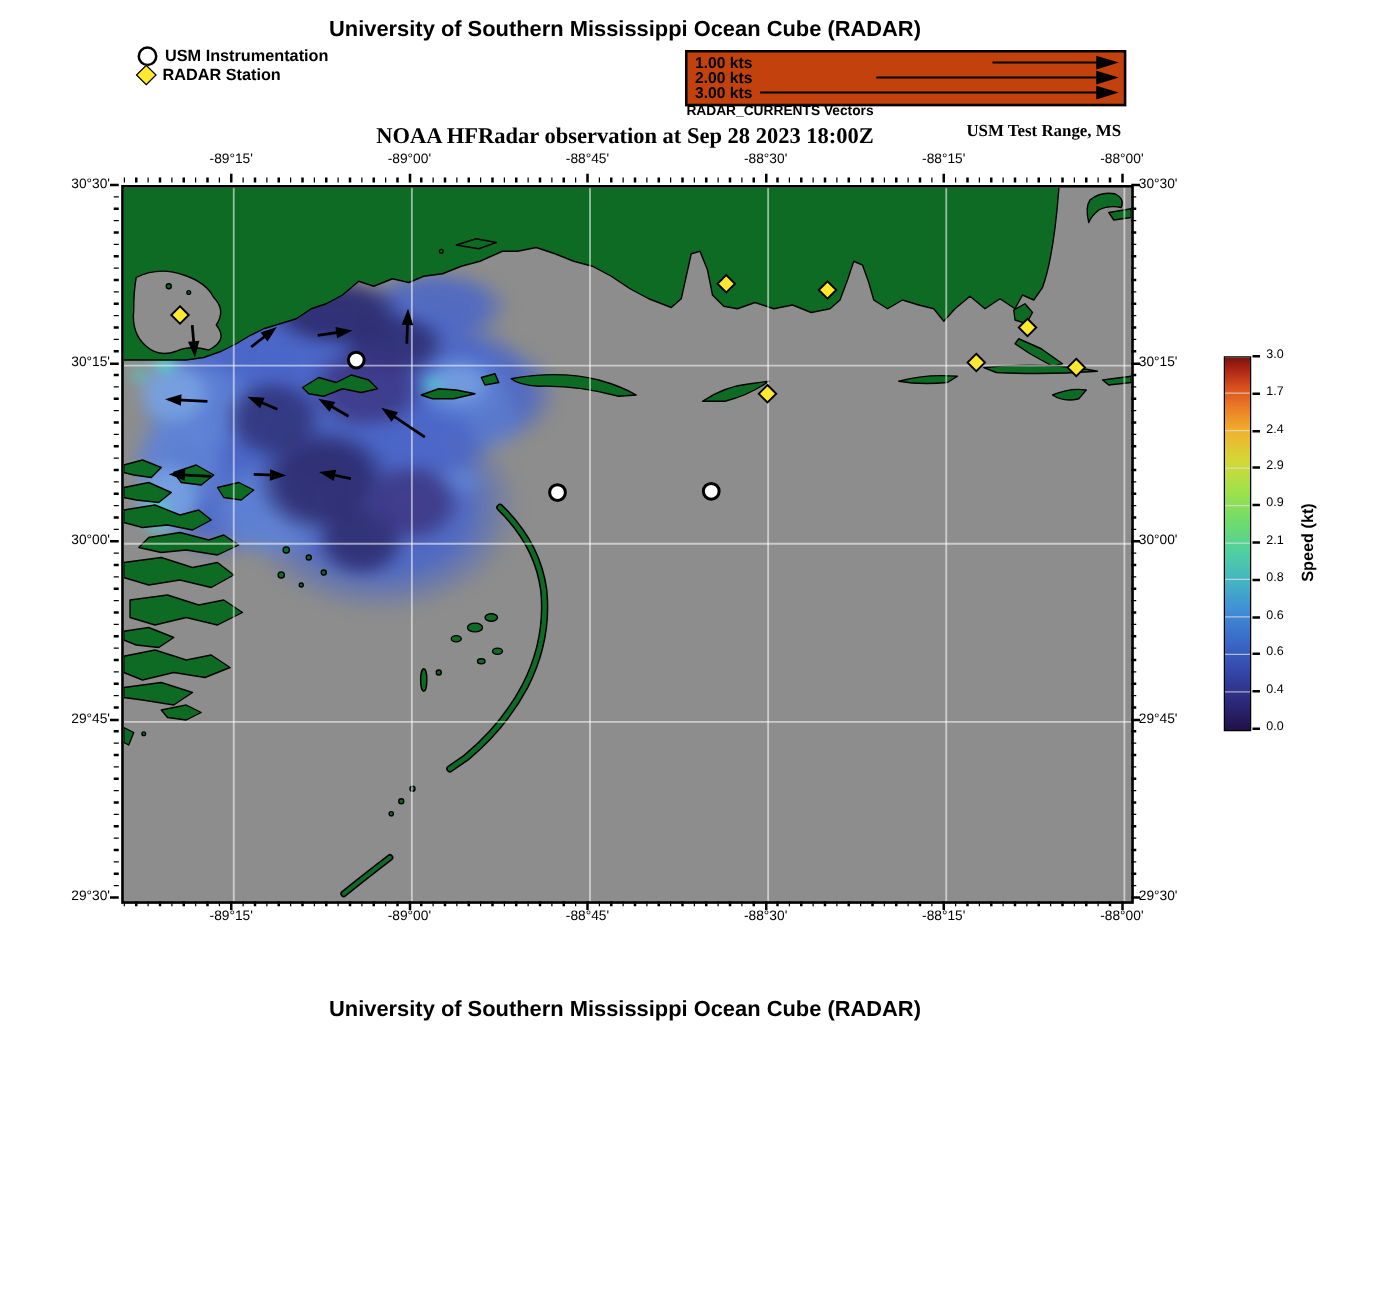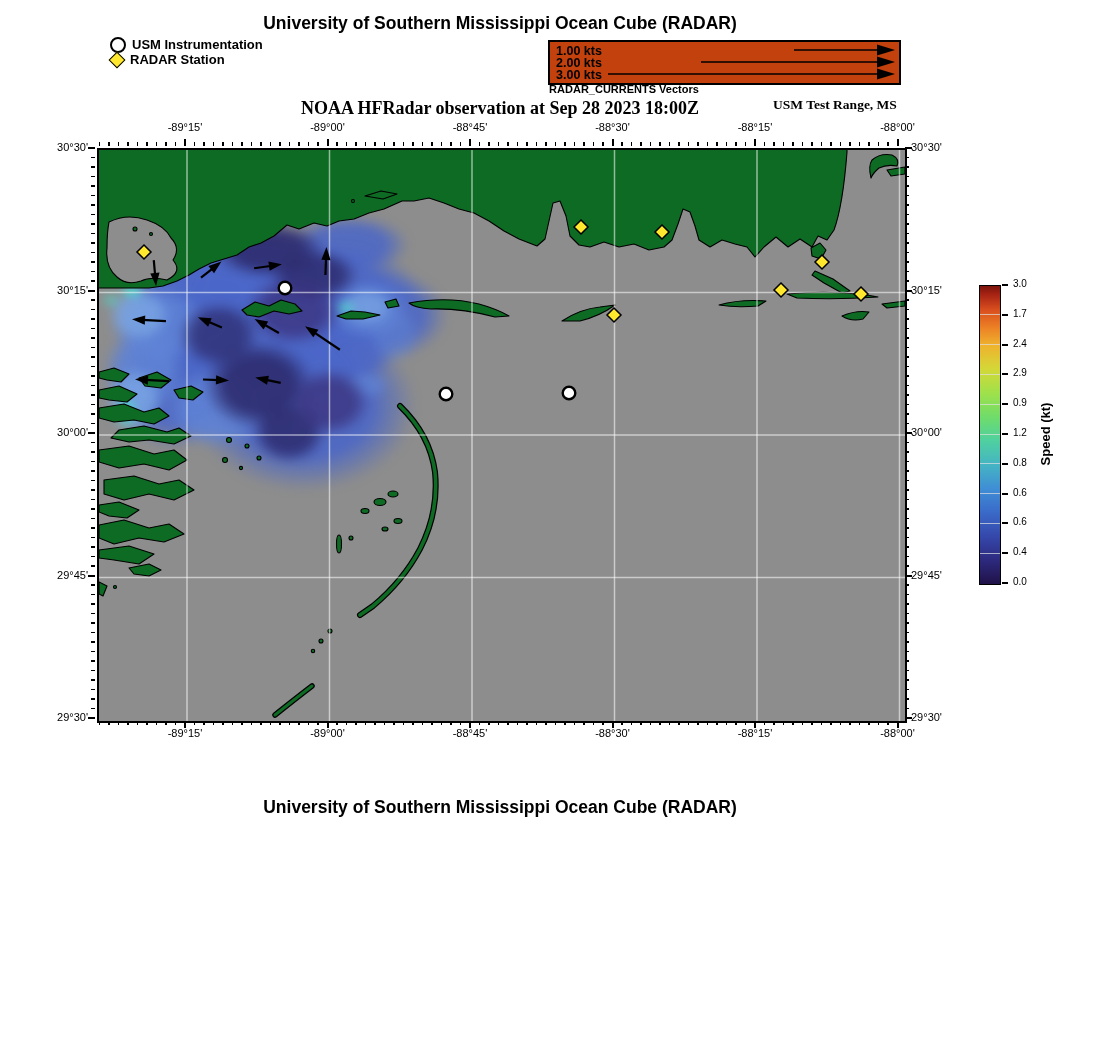--- a/index.html
+++ b/index.html
@@ -558,21 +558,21 @@
     <div style="position: absolute; left: 980px; top: 344.1px; width: 20px; height: 1px; background: rgba(225, 225, 225, 0.7);"></div>
     <div class="cblab" style="position: absolute; left: 1013px; top: 337.6px;">2.4</div>
     <div style="position: absolute; left: 1002px; top: 373.4px; width: 6px; height: 2px; background: rgb(0, 0, 0);"></div>
     <div style="position: absolute; left: 980px; top: 373.9px; width: 20px; height: 1px; background: rgba(225, 225, 225, 0.7);"></div>
     <div class="cblab" style="position: absolute; left: 1013px; top: 367.4px;">2.9</div>
     <div style="position: absolute; left: 1002px; top: 403.2px; width: 6px; height: 2px; background: rgb(0, 0, 0);"></div>
     <div style="position: absolute; left: 980px; top: 403.7px; width: 20px; height: 1px; background: rgba(225, 225, 225, 0.7);"></div>
     <div class="cblab" style="position: absolute; left: 1013px; top: 397.2px;">0.9</div>
     <div style="position: absolute; left: 1002px; top: 433px; width: 6px; height: 2px; background: rgb(0, 0, 0);"></div>
     <div style="position: absolute; left: 980px; top: 433.5px; width: 20px; height: 1px; background: rgba(225, 225, 225, 0.7);"></div>
-    <div class="cblab" style="position: absolute; left: 1013px; top: 427px;">1.2</div>
+    <div class="cblab" style="position: absolute; left: 1013px; top: 427px;">2.1</div>
     <div style="position: absolute; left: 1002px; top: 462.8px; width: 6px; height: 2px; background: rgb(0, 0, 0);"></div>
     <div style="position: absolute; left: 980px; top: 463.3px; width: 20px; height: 1px; background: rgba(225, 225, 225, 0.7);"></div>
     <div class="cblab" style="position: absolute; left: 1013px; top: 456.8px;">0.8</div>
     <div style="position: absolute; left: 1002px; top: 492.6px; width: 6px; height: 2px; background: rgb(0, 0, 0);"></div>
     <div style="position: absolute; left: 980px; top: 493.1px; width: 20px; height: 1px; background: rgba(225, 225, 225, 0.7);"></div>
     <div class="cblab" style="position: absolute; left: 1013px; top: 486.6px;">0.6</div>
     <div style="position: absolute; left: 1002px; top: 522.4px; width: 6px; height: 2px; background: rgb(0, 0, 0);"></div>
     <div style="position: absolute; left: 980px; top: 522.9px; width: 20px; height: 1px; background: rgba(225, 225, 225, 0.7);"></div>
     <div class="cblab" style="position: absolute; left: 1013px; top: 516.4px;">0.6</div>
     <div style="position: absolute; left: 1002px; top: 552.2px; width: 6px; height: 2px; background: rgb(0, 0, 0);"></div>

